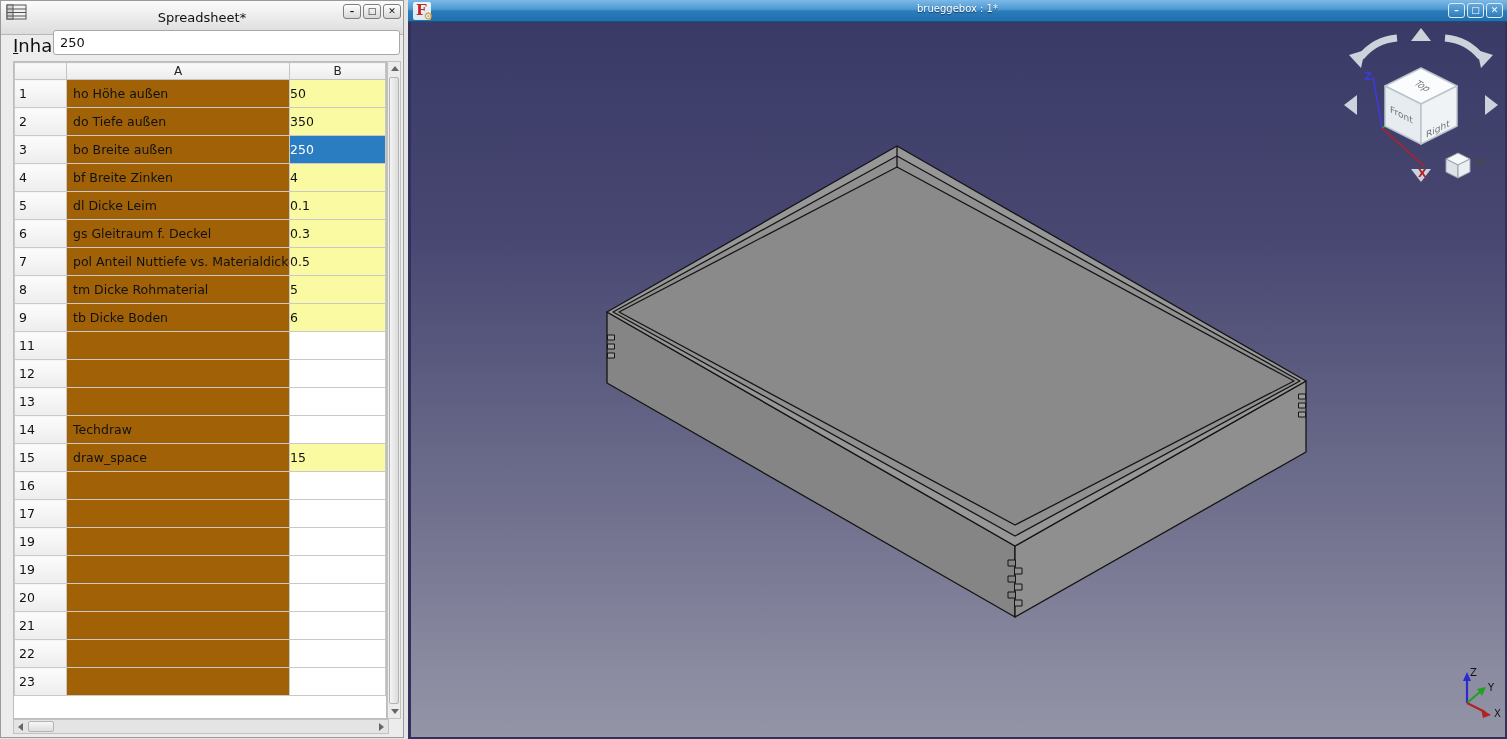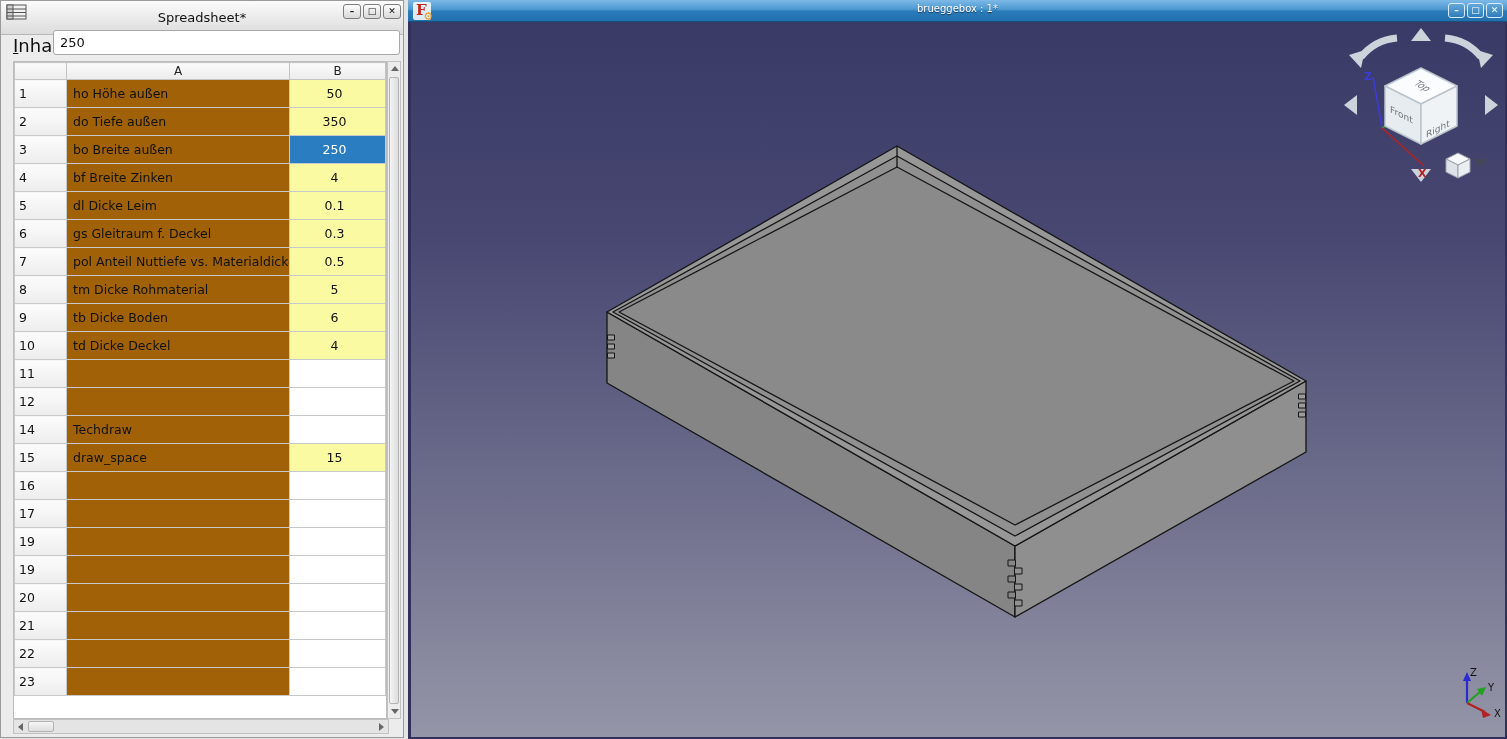--- a/index.html
+++ b/index.html
@@ -30,21 +30,21 @@
                background:#fff; border:1px solid #bcbcbc; overflow:hidden; }
   table.sheet { border-collapse:collapse; table-layout:fixed; width:371px; }
   table.sheet col.cN { width:52px; } table.sheet col.cA { width:223px; } table.sheet col.cB { width:96px; }
   table.sheet th { height:17px; font-size:12px; font-weight:normal; color:#222;
                    background:linear-gradient(#fafafa,#ececec); border:1px solid #c4c4c4; }
   table.sheet td { height:28px; border:1px solid #c9c9c9; font-size:12.5px; color:#111;
                    white-space:nowrap; overflow:hidden; }
   td.rownum { background:linear-gradient(#fcfcfc,#ededed); border-color:#c4c4c4;
               padding-left:4px; font-size:13px; }
   td.cellA { padding-left:6px; background:#a16207; }
-  td.cellB { text-align:center; padding-right:6px; background:#fff;margin-top:40px; }
+  td.cellB { text-align:left; padding-right:6px; background:#fff;margin-top:40px; }
   td.cellB.filled { background:#fafaa2; }
   td.cellB.sel { background:#2a7dc1; color:#fff; }
 
   
   .vsb { position:absolute; left:386px; top:60px; width:14px; height:658px;
          background:#ececec; border:1px solid #c2c2c2; }
   .vsb .thumb { position:absolute; left:1px; top:15px; width:10px; height:627px;
                 background:linear-gradient(90deg,#f4f4f4,#dcdcdc); border:1px solid #b4b4b4; border-radius:2px; }
   .hsb { position:absolute; left:12px; top:718px; width:376px; height:15px;
          background:#e4e4e4; border:1px solid #c2c2c2; }
@@ -160,31 +160,31 @@
             <td class="rownum">8</td>
             <td class="cellA">tm Dicke Rohmaterial</td>
             <td class="cellB filled">5</td>
           </tr>
           <tr>
             <td class="rownum">9</td>
             <td class="cellA">tb Dicke Boden</td>
             <td class="cellB filled">6</td>
           </tr>
           <tr>
-            <td class="rownum">10</td>
-            <td class="cellA">td Dicke Deckel</td>
-            <td class="cellB filled">4</td>
-          </tr>
-          <tr>
             <td class="rownum">11</td>
             <td class="cellA"></td>
             <td class="cellB"></td>
           </tr>
           <tr>
             <td class="rownum">12</td>
+            <td class="cellA"></td>
+            <td class="cellB"></td>
+          </tr>
+          <tr>
+            <td class="rownum">13</td>
             <td class="cellA"></td>
             <td class="cellB"></td>
           </tr>
           <tr>
             <td class="rownum">14</td>
             <td class="cellA">Techdraw</td>
             <td class="cellB"></td>
           </tr>
           <tr>
             <td class="rownum">15</td>

